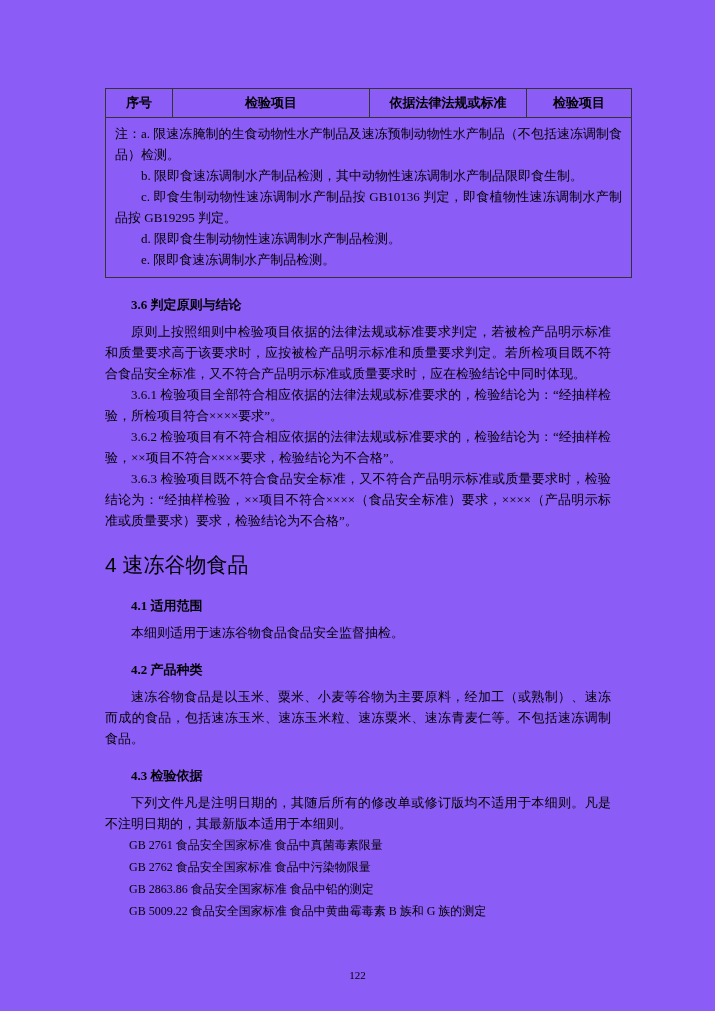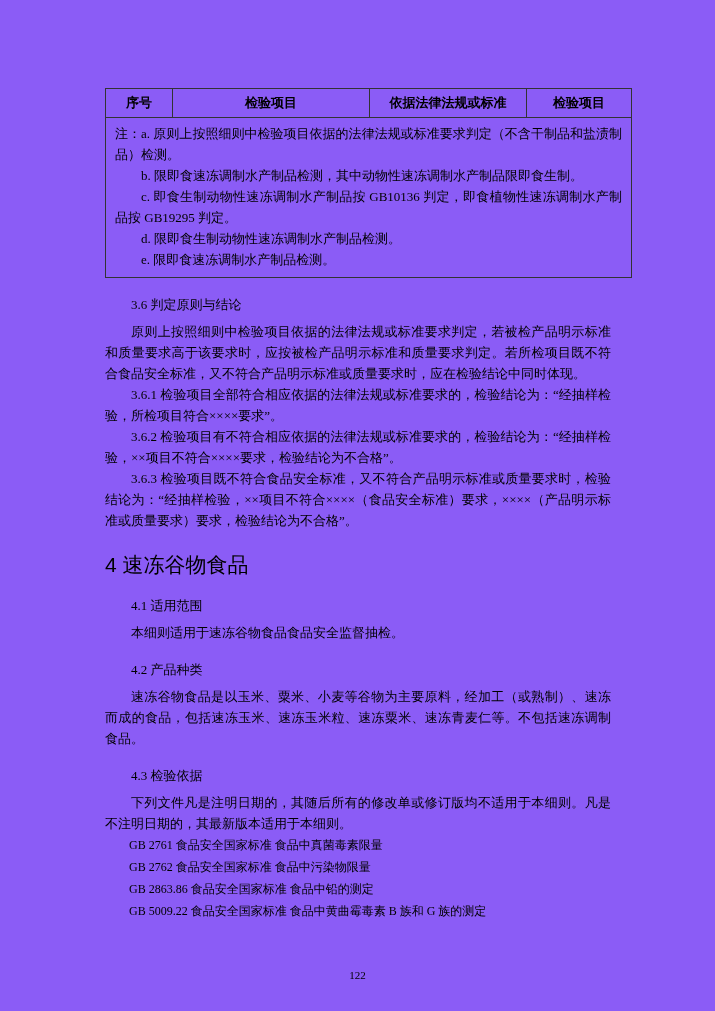--- a/index.html
+++ b/index.html
@@ -51,21 +51,21 @@
     margin: 0;
     font-size: 13px;
     line-height: 21px;
     text-align: justify;
   }
   .note-indent { text-indent: 2em; }
   
   .sec-heading {
     margin: 16px 0 6px 0;
     font-size: 13px;
-    font-weight: normal;
+    font-weight: bold;
     text-indent: 2em;
     line-height: 21px;
   }
   .para {
     margin: 0;
     font-size: 13px;
     line-height: 21px;
     text-indent: 2em;
     text-align: justify;
   }
@@ -100,21 +100,21 @@
     <table class="spec-table">
       <tbody>
           <tr>
         <th class="col-serial">序号</th>
         <th class="col-item">检验项目</th>
         <th class="col-basis">依据法律法规或标准</th>
         <th class="col-method">检验项目</th>
       </tr>
       <tr>
         <td class="notes-cell" colspan="4">
-          <p class="note">注：a. 原则上按照细则中检验项目依据的法律法规或标准要求判定（不含干制品和盐渍制品）检测。</p>
+          <p class="note">注：a. 限速冻腌制的生食动物性水产制品及速冻预制动物性水产制品（不包括速冻调制食品）检测。</p>
           <p class="note note-indent">b. 限即食速冻调制水产制品检测，其中动物性速冻调制水产制品限即食生制。</p>
           <p class="note note-indent">c. 即食生制动物性速冻调制水产制品按 GB10136 判定，即食植物性速冻调制水产制品按 GB19295 判定。</p>
           <p class="note note-indent">d. 限即食生制动物性速冻调制水产制品检测。</p>
           <p class="note note-indent">e. 限即食速冻调制水产制品检测。</p>
         </td>
       </tr>
     </tbody>
       </table>
 
     <h3 class="sec-heading">3.6 判定原则与结论</h3>

